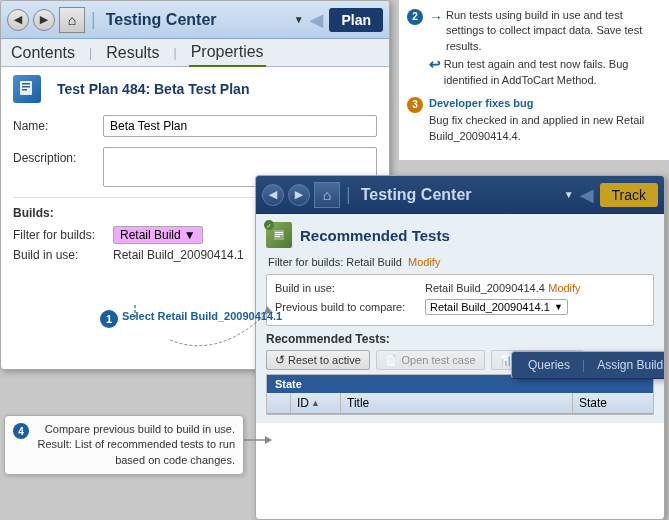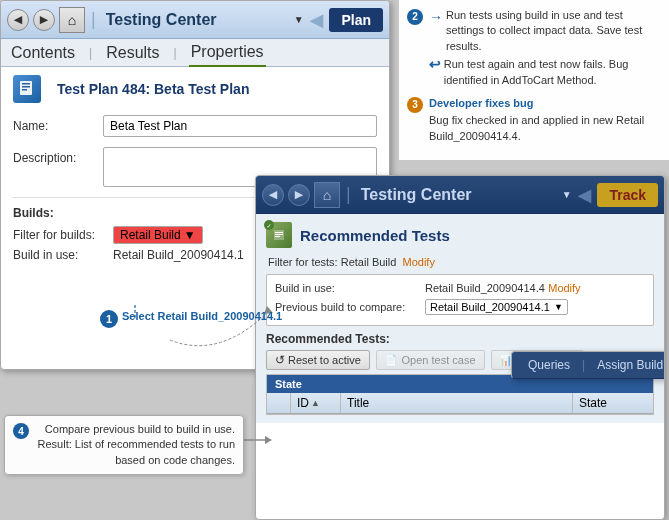--- a/index.html
+++ b/index.html
@@ -185,21 +185,21 @@
       font-size: 12px;
     }
 
     .build-value {
       color: #333;
       font-size: 12px;
     }
 
     .build-dropdown {
       display: flex; align-items: center; gap: 3px;
-      background: #ef4444;
+      background: #f0abfc;
       border: 1px solid #aaa;
       padding: 1px 6px;
       border-radius: 2px;
       cursor: pointer;
       font-size: 12px;
     }
 
     
     .right-panel {
       position: absolute;
@@ -223,23 +223,23 @@
       gap: 4px;
       border-bottom: 1px solid #1a3060;
     }
 
     .right-panel .app-title {
       color: #c8d8f0;
     }
 
     .track-badge {
       background: #c8a020;
-      color: #7f1d1d;
+      color: #0f172a;
       font-size: 14px;
-      font-weight: bold;
+      font-weight: normal;
       padding: 4px 12px;
       border-radius: 3px;
     }
 
     .right-panel .tabs {
       background: #2a4a7a;
       display: flex;
       align-items: center;
       padding: 0 8px;
       height: 28px;
@@ -515,21 +515,21 @@
             </svg>
         </div>
         <div style="position:absolute;top:-2px;left:-2px;width:10px;height:10px;background:#4a8030;border-radius:50%;display:flex;align-items:center;justify-content:center;">
           <span style="color:white;font-size:6px;">✓</span>
         </div>
       </div>
       <span class="rec-title">Recommended Tests</span>
     </div>
 
     <div class="filter-bar">
-      <span>Filter for tests: Retail Build</span>
+      <span>Filter for builds: Retail Build</span>
       &nbsp;<span class="modify-link" style="color:#cc6600;cursor:pointer;">Modify</span>
     </div>
 
     <div class="build-form">
 
       <div class="build-form-row">
         <span class="build-form-label">Build in use:</span>
         <span class="build-form-value">Retail Build_20090414.4</span>
         &nbsp;<span class="build-form-value link">Modify</span>
       </div>

